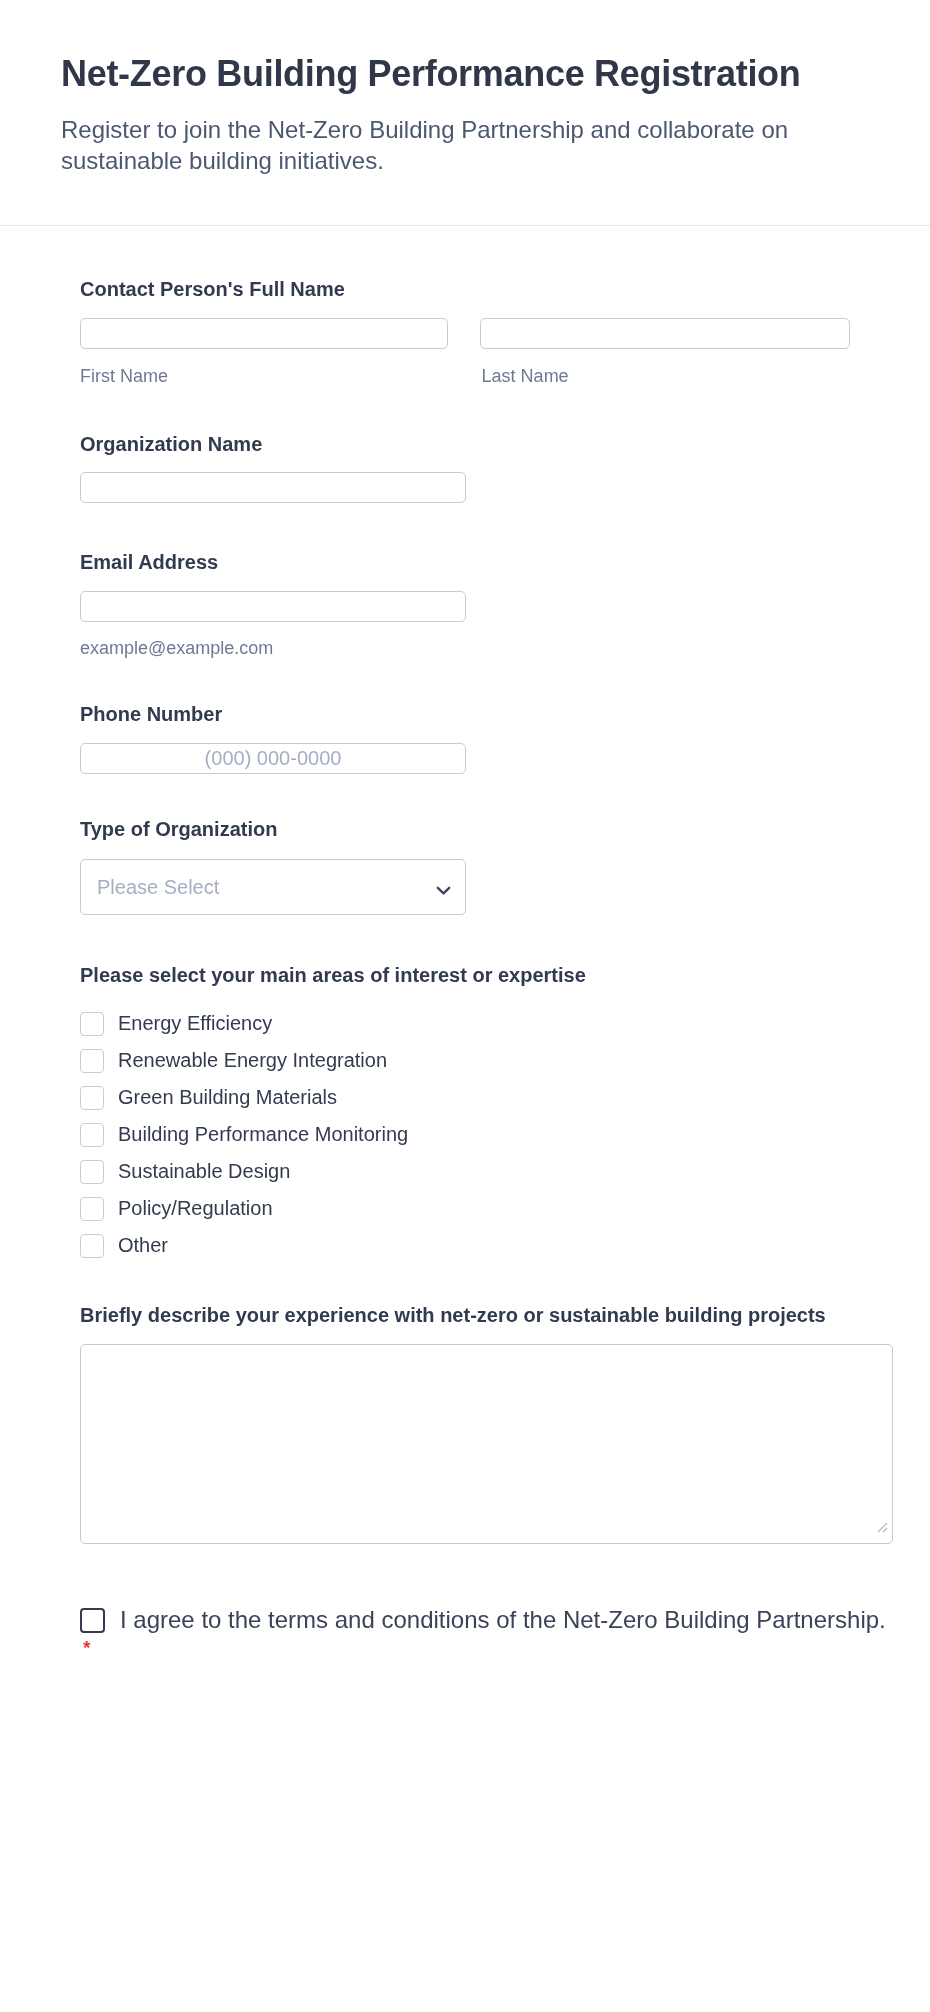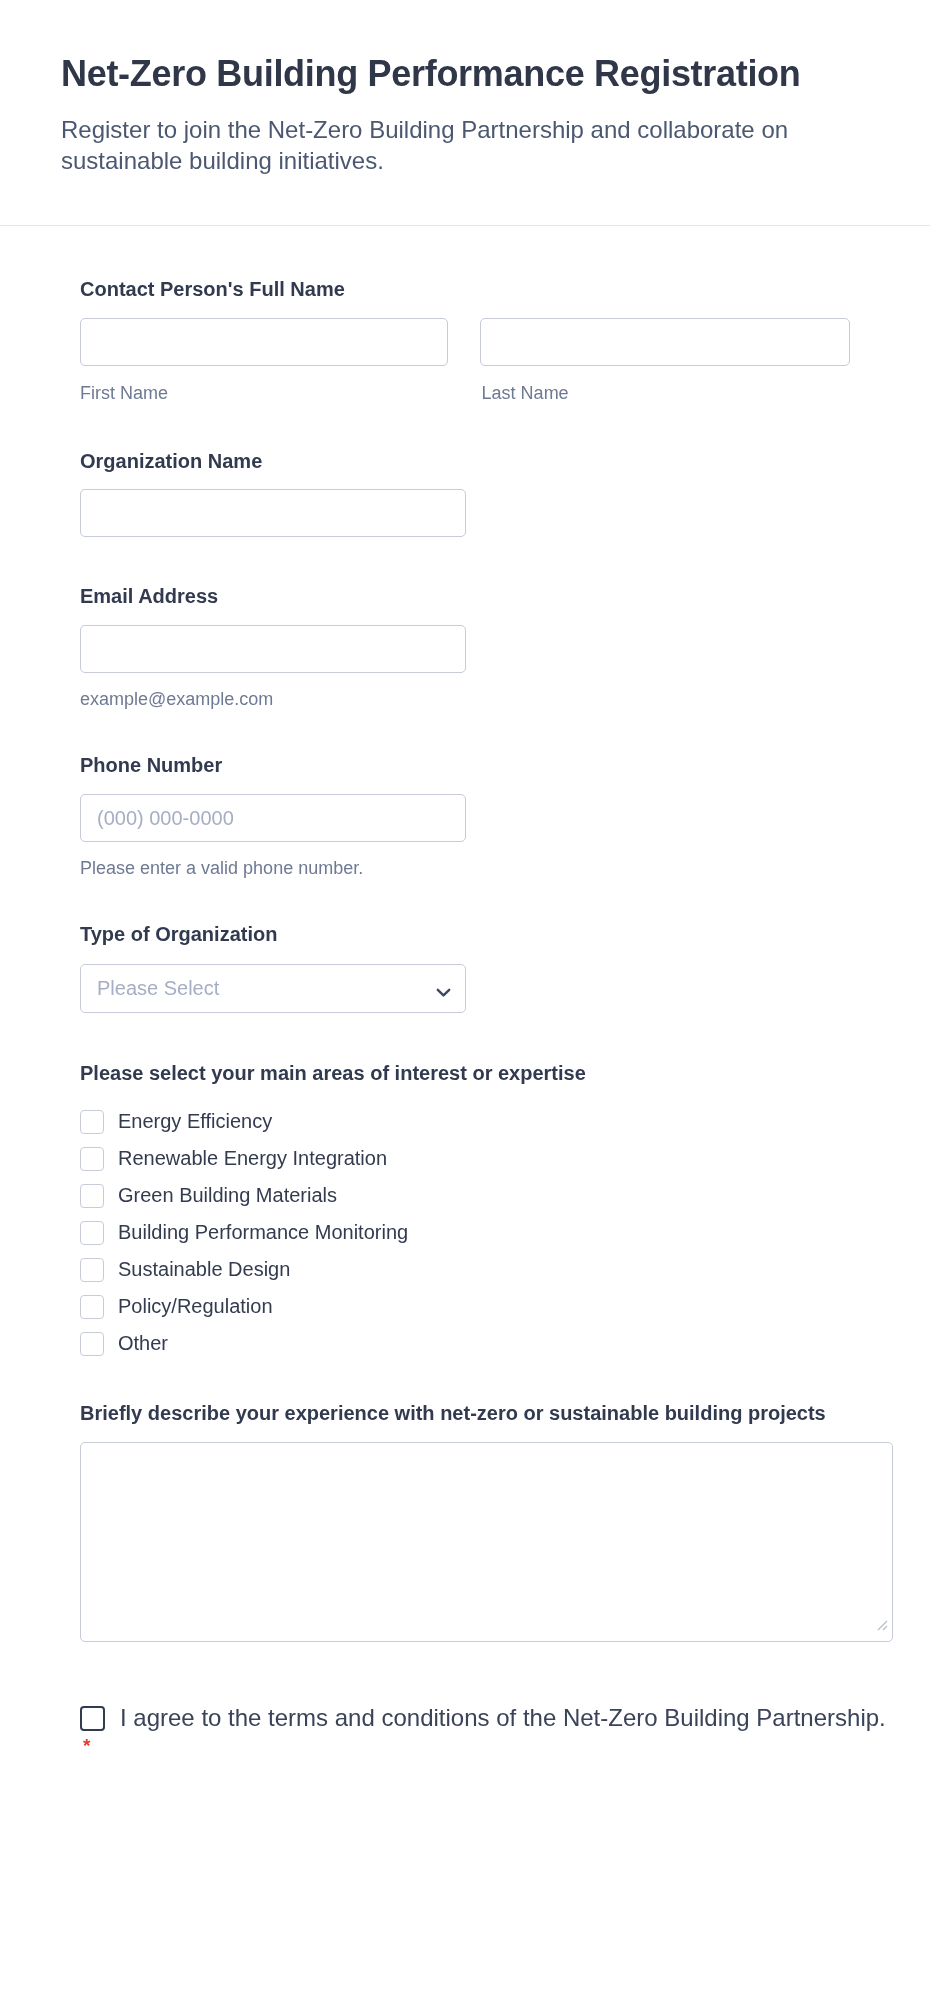--- a/index.html
+++ b/index.html
@@ -29,34 +29,34 @@
   }
   .divider{margin-top:49px;height:1px;background:var(--divider);width:100%;}
   .form{padding:0 80px;}
   .field-label{
     font-size:20px;line-height:26px;font-weight:600;color:#313a4e;
     white-space:nowrap;
   }
   .sublabel{font-size:18px;line-height:22px;color:var(--text-muted);white-space:nowrap;}
   .helper{font-size:18px;line-height:22px;color:var(--text-muted);white-space:nowrap;}
   .text-input{
-    display:block;height:48px;border:1px solid var(--input-border);
+    display:block;height:31px;border:1px solid var(--input-border);
     border-radius:5px;background:#fff;padding:0 16px;font-size:20px;
-    color:var(--text-dark);font-family:inherit;outline:none;width:386px;
+    color:var(--text-dark);font-family:inherit;outline:none;width:386px;text-align:center;
   }
   .text-input::placeholder{color:var(--placeholder);opacity:1;}
   .name-row{display:flex;gap:32px;margin-top:16px;}
   .name-row .col1{width:389px;}
   .name-row .col2{width:392px;}
   .name-row .text-input{width:100%;}
   .sublabel-row{display:flex;gap:36px;margin-top:16px;}
   .sublabel-row .col1{width:389px;}
   .sublabel-row .col2{width:392px;}
   .select-box{
-    position:relative;width:386px;height:49px;border:1px solid var(--input-border);
+    position:relative;width:386px;height:56px;border:1px solid var(--input-border);
     border-radius:5px;background:#fff;display:flex;align-items:center;
     padding:0 40px 0 16px;cursor:pointer;
   }
   .select-value{font-size:20px;color:var(--placeholder);}
   .select-chevron{position:absolute;right:14px;top:50%;margin-top:-5px;}
   .options{margin-top:17px;}
   .option-row{display:flex;align-items:center;height:37px;cursor:pointer;}
   .checkbox{
     width:24px;height:24px;border:1px solid #c7ccd8;border-radius:4px;
     background:#fff;flex:0 0 auto;
@@ -117,21 +117,20 @@
 
   <div class="field-label mt-44">Organization Name</div>
   <input class="text-input mt-input-15" type="text" value="" style="">
 
   <div class="field-label mt-46">Email Address</div>
   <input class="text-input mt-input" type="email" value="" style="">
   <div class="helper mt-helper">example@example.com</div>
 
   <div class="field-label mt-42">Phone Number</div>
   <input class="text-input mt-input" type="tel" placeholder="(000) 000-0000" style="">
-  <div class="helper mt-helper">Please enter a valid phone number.</div>
 
   <div class="field-label mt-42">Type of Organization</div>
   <div class="select-box mt-select" role="combobox">
     <span class="select-value">Please Select</span>
     <span class="select-chevron">
       <svg width="15" height="10" viewBox="0 0 15 10" fill="none">
         <path d="M1.8 1.8 L7.5 7.4 L13.2 1.8" stroke="#3e4763" stroke-width="2.4" stroke-linecap="round" stroke-linejoin="round"></path>
       </svg>
     </span>
   </div>

